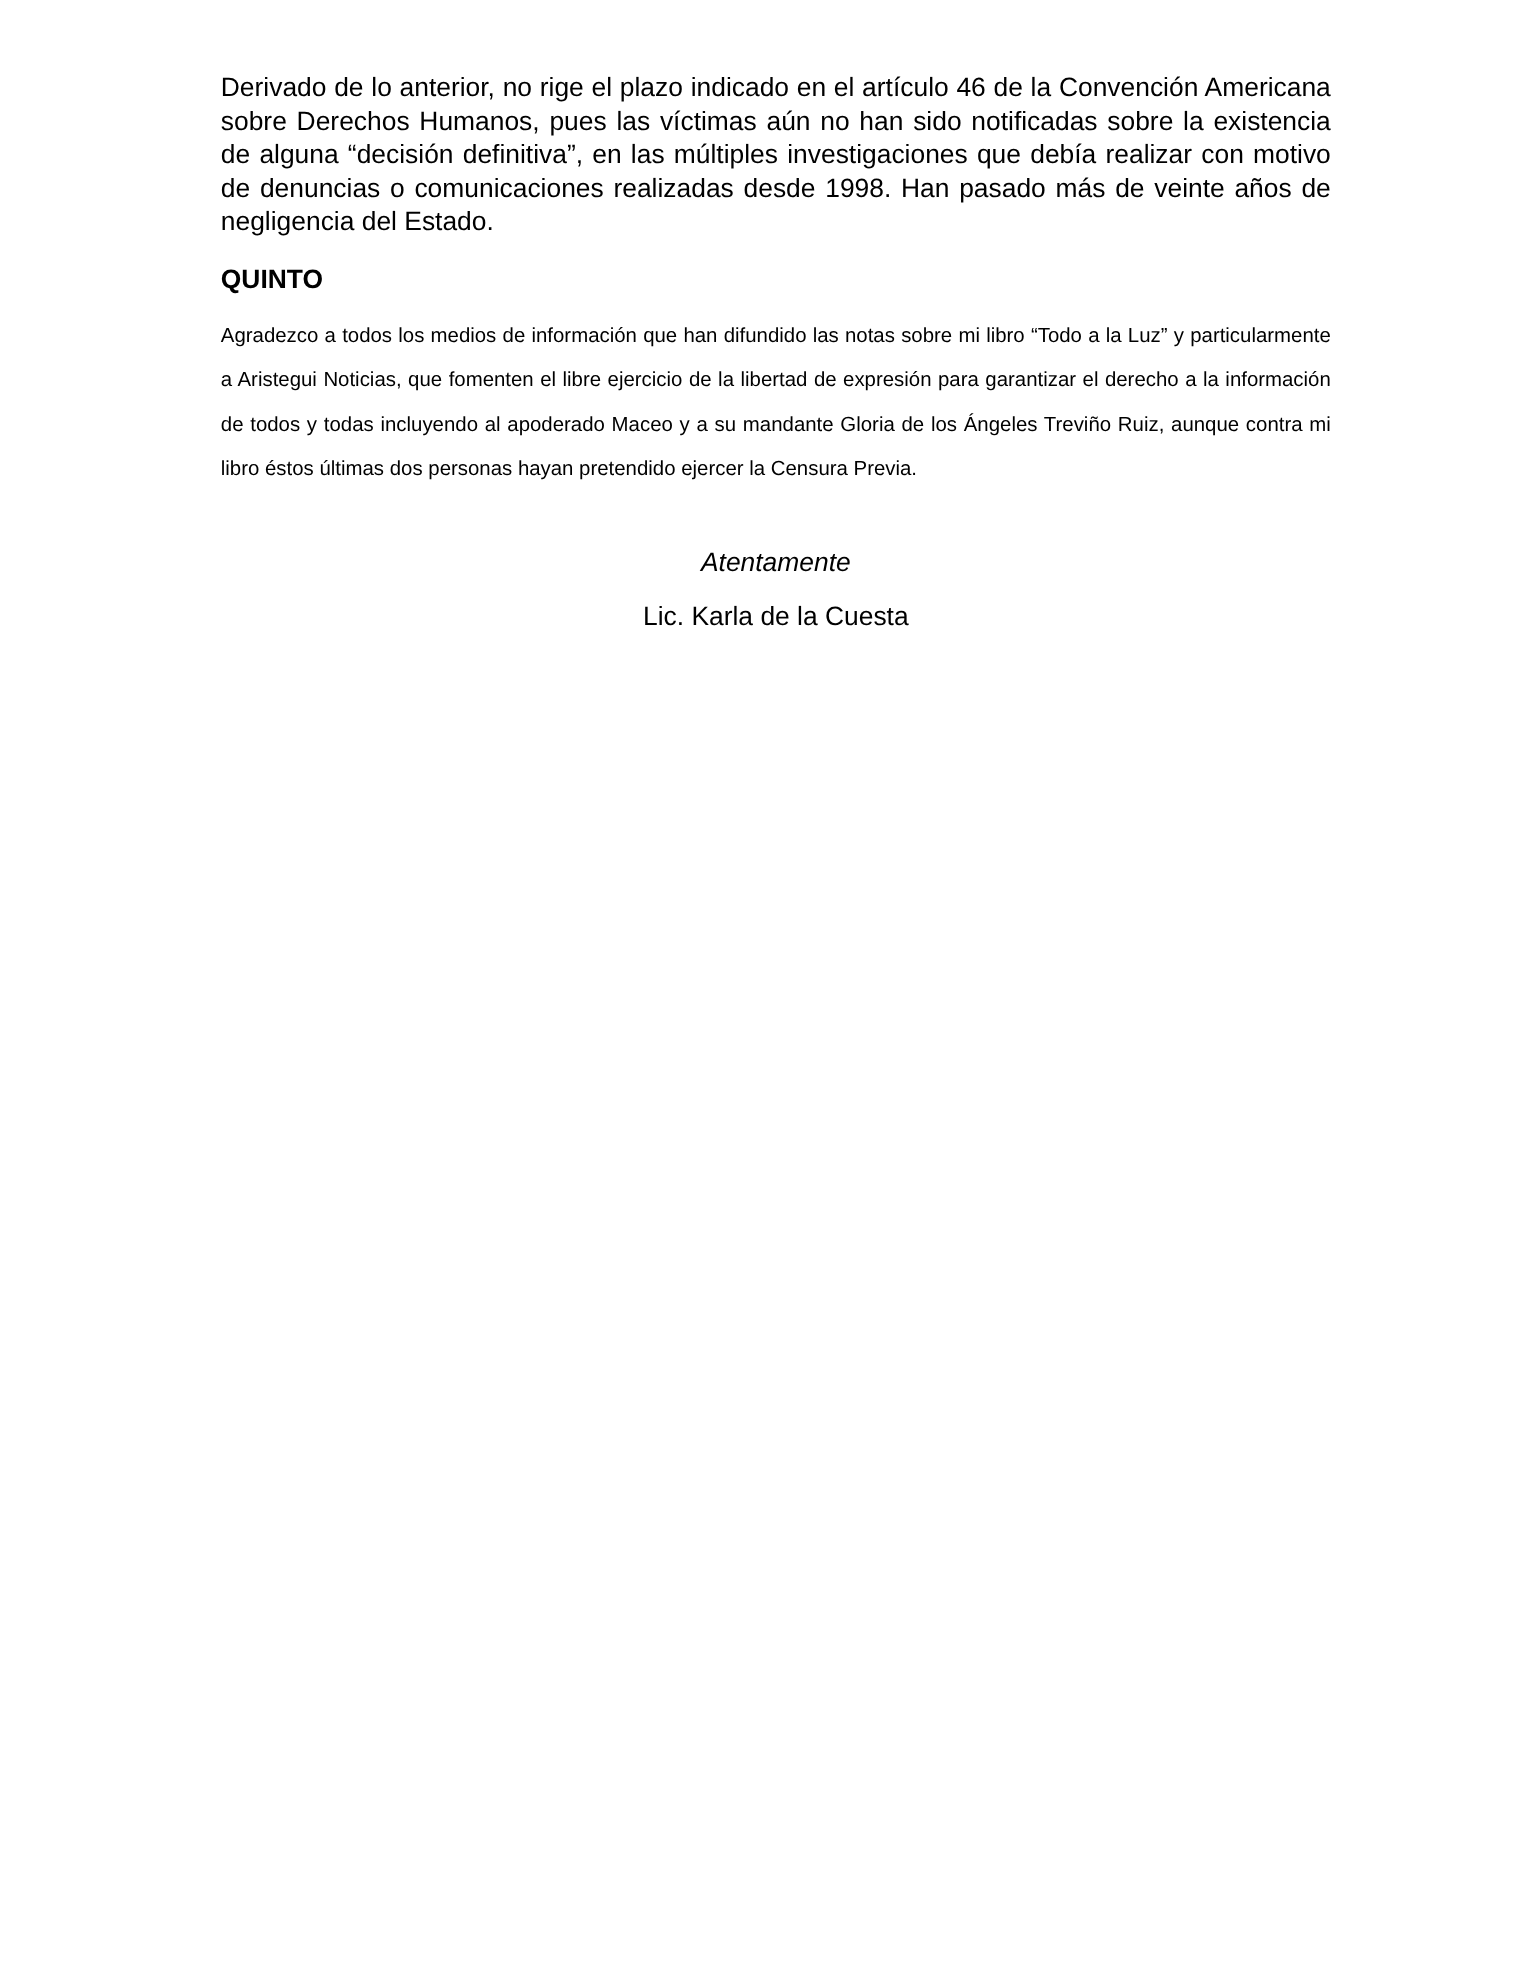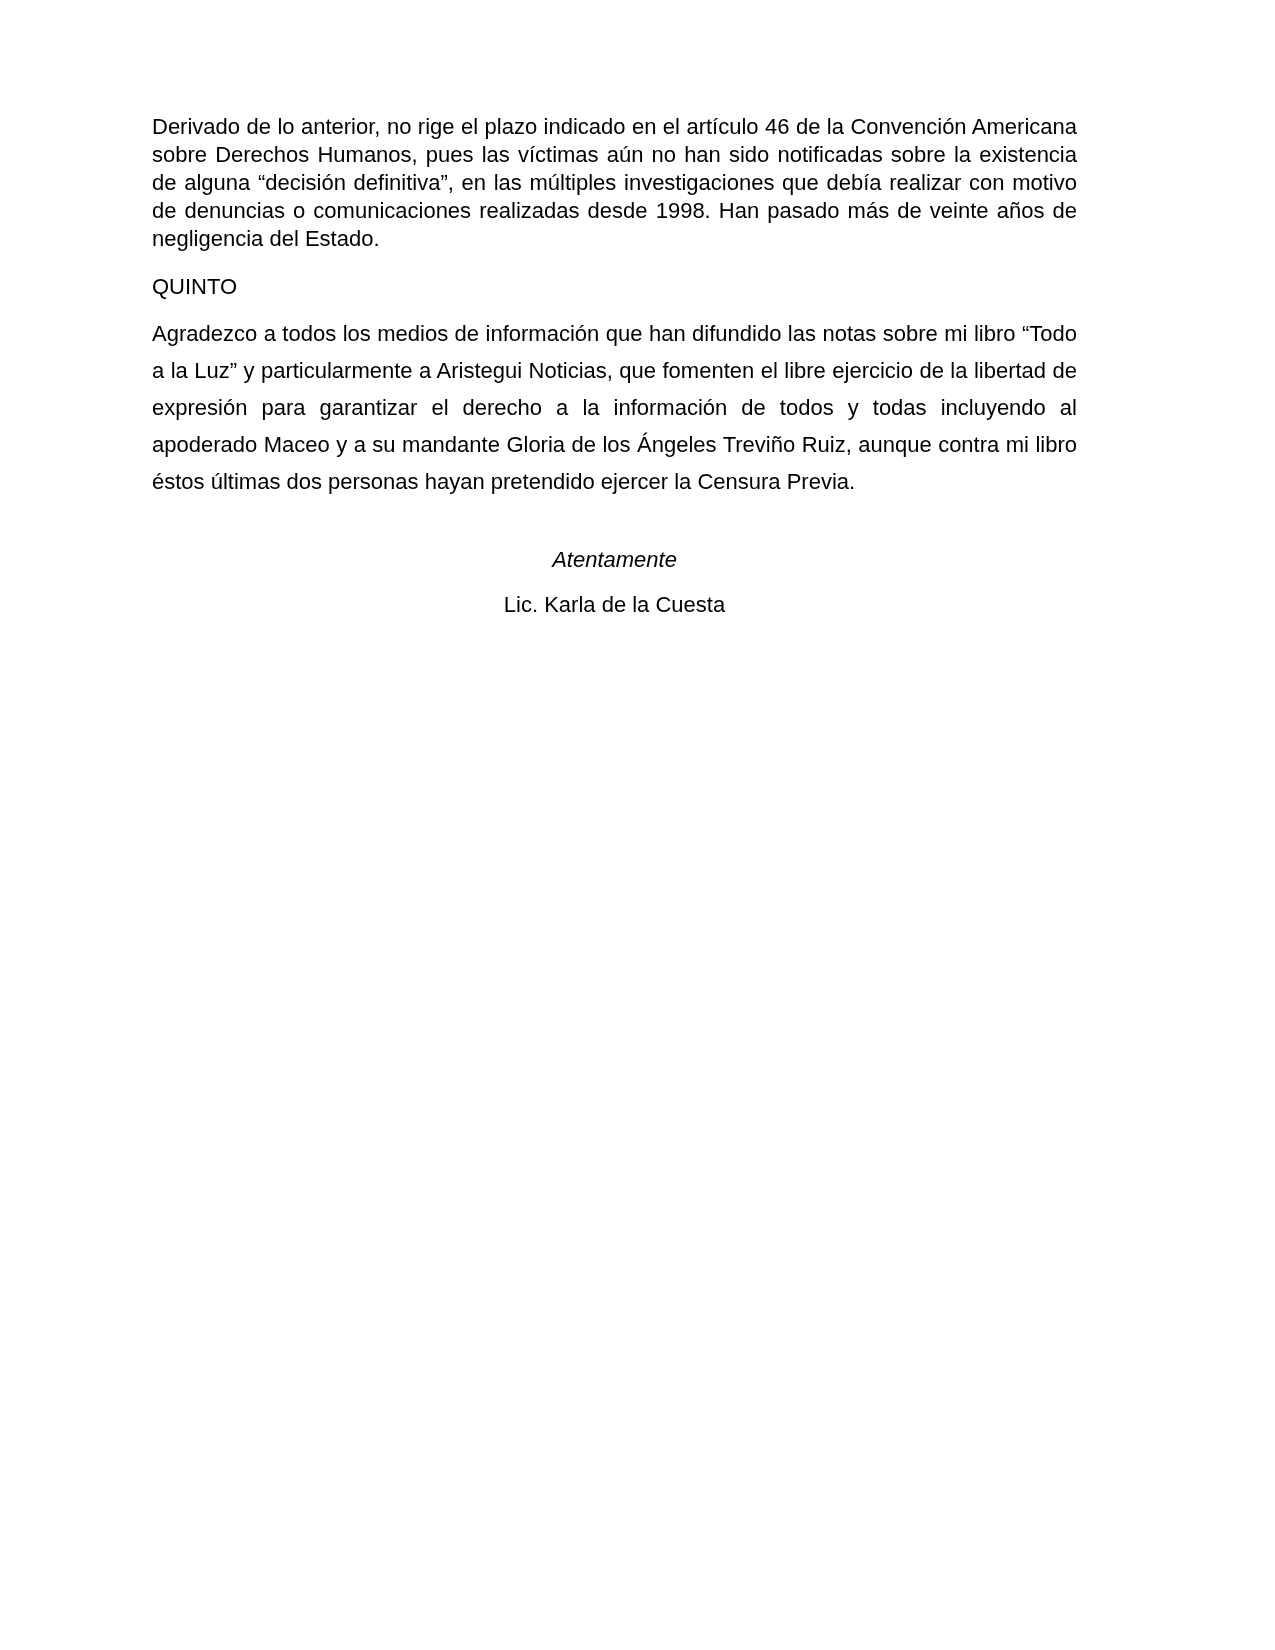--- a/index.html
+++ b/index.html
@@ -11,41 +11,41 @@
     width: 1275px;
     height: 1650px;
     background: #ffffff;
     color: #000000;
     font-family: "Liberation Sans", sans-serif;
     position: relative;
     overflow: hidden;
   }
   .page-content {
     position: absolute;
-    left: 152px;
+    left: 184px;
     top: 0;
     width: 925px;
-    padding-top: 113px;
+    padding-top: 59px;
   }
   .body-paragraph {
     font-size: 22px;
     line-height: 28px;
     text-align: justify;
     margin: 0;
   }
   .body-paragraph-spaced {
-    font-size: 22px;
+    font-size: 17px;
     line-height: 37px;
     text-align: justify;
     margin: 14px 0 0 0;
   }
   .section-heading {
     font-size: 22px;
     line-height: 28px;
-    font-weight: normal;
+    font-weight: bold;
     margin: 20px 0 0 0;
   }
   .closing-line {
     font-size: 22px;
     line-height: 28px;
     text-align: center;
     margin: 46px 0 0 0;
     font-style: italic;
   }
   .signature-line {

